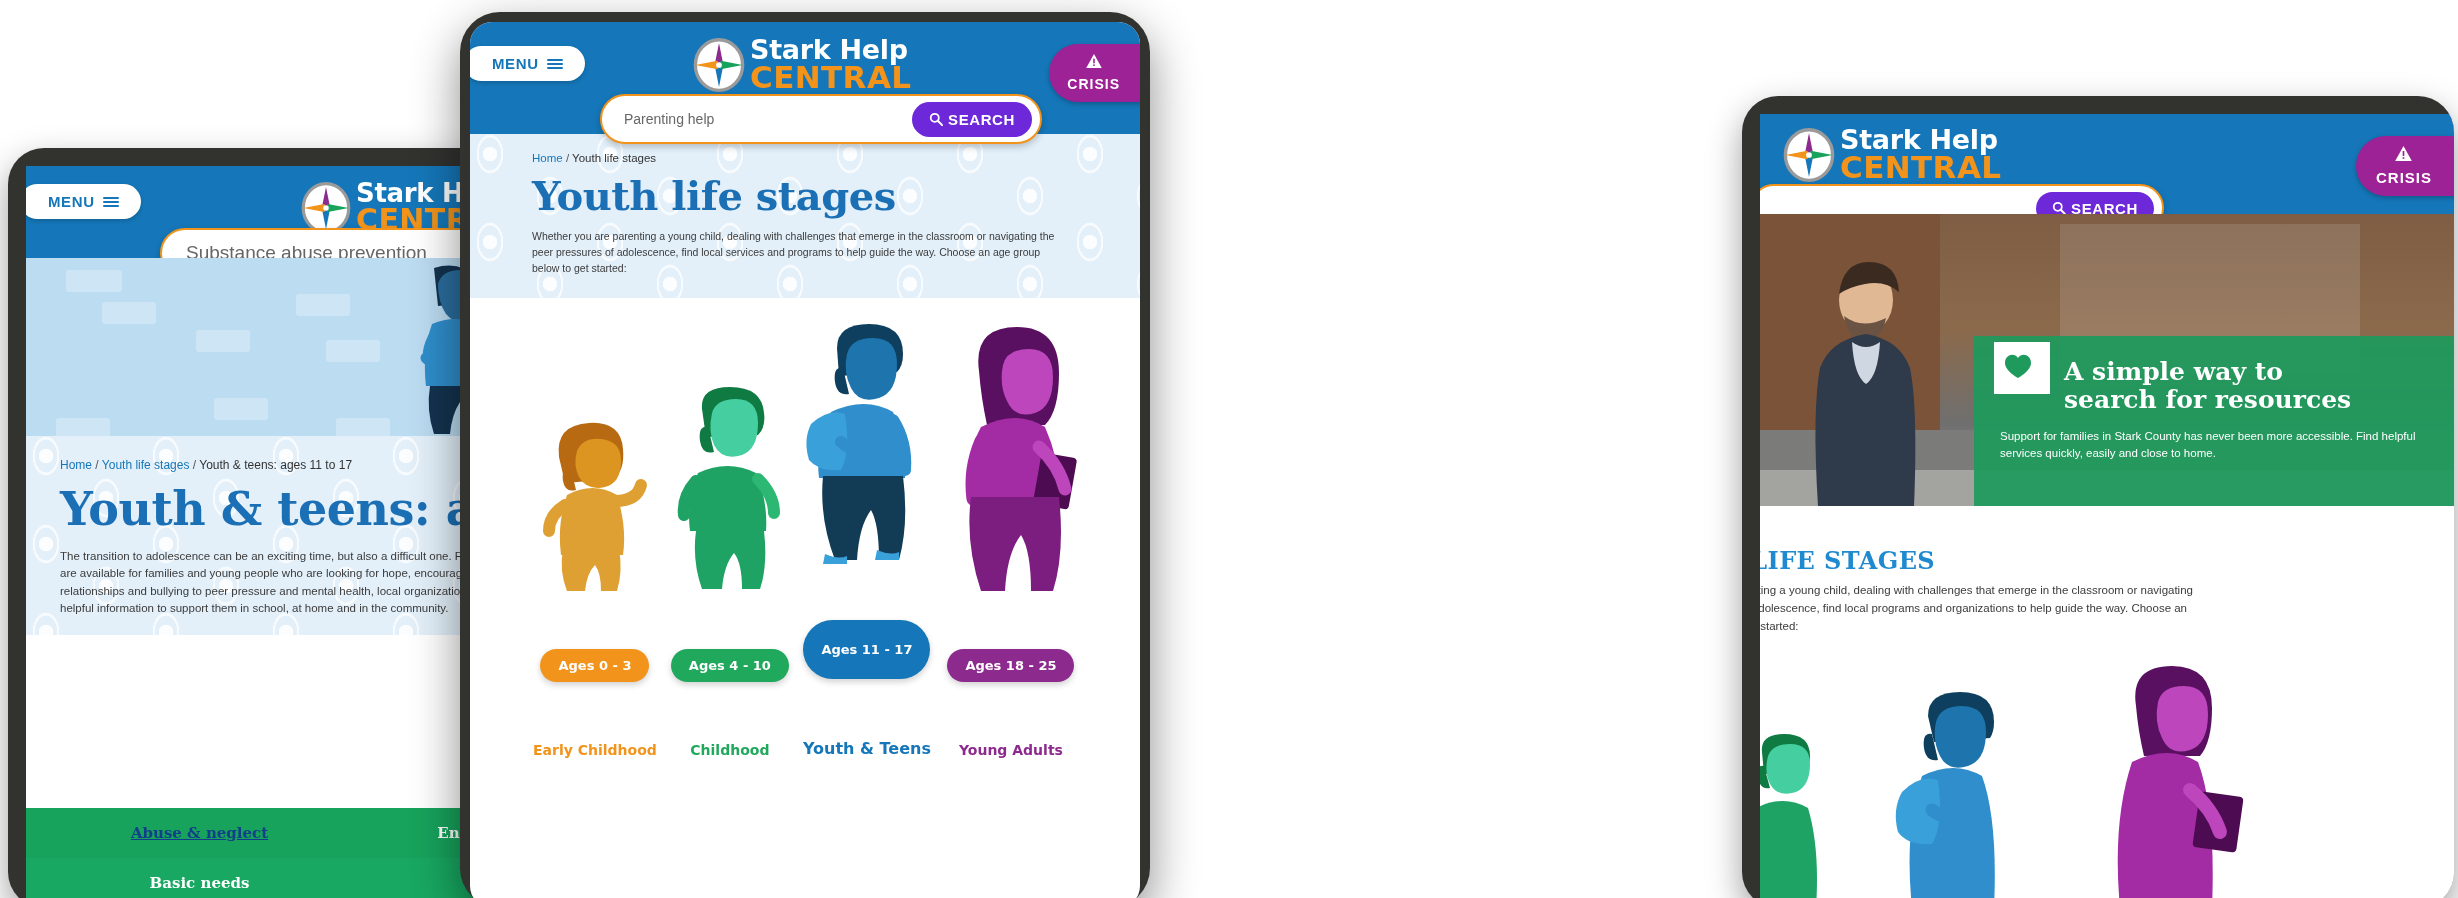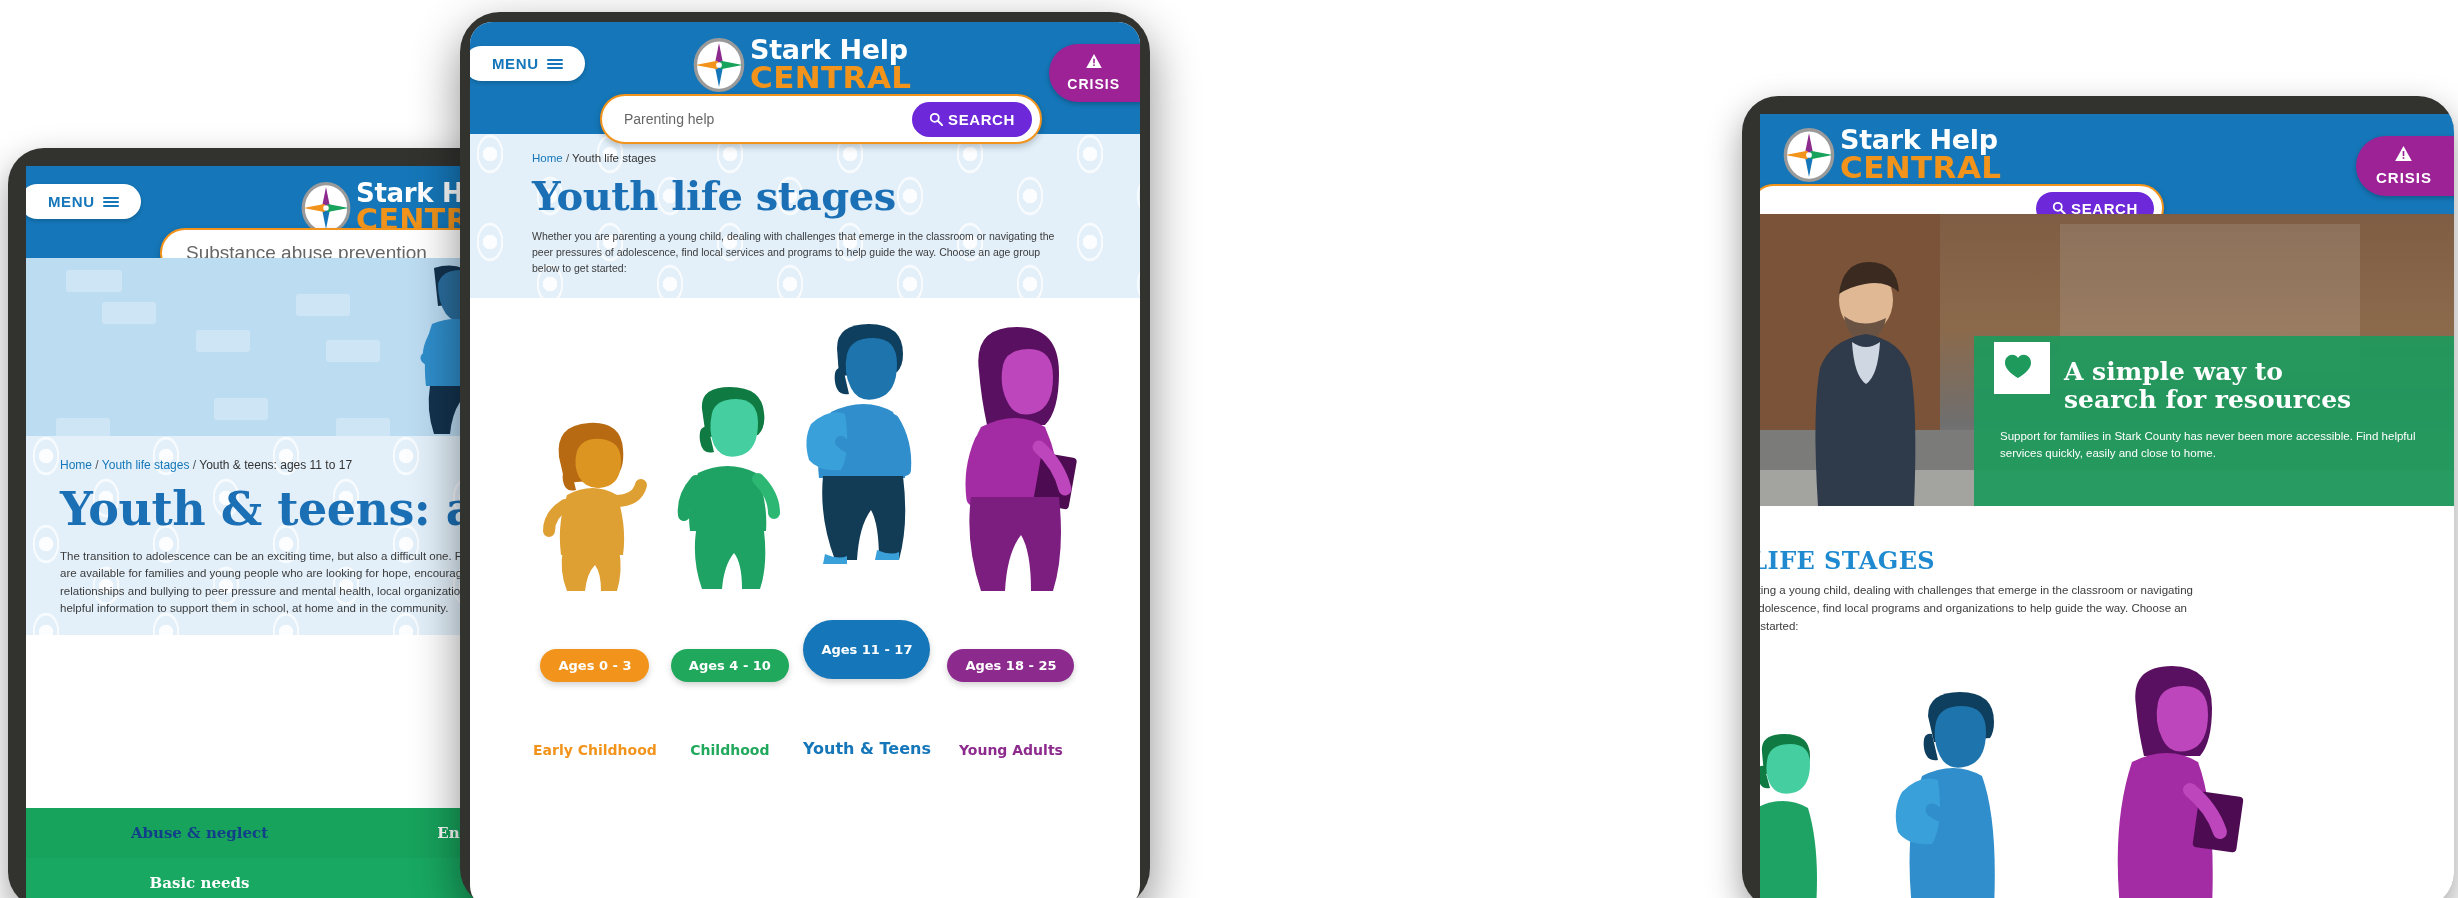--- a/index.html
+++ b/index.html
@@ -72,21 +72,21 @@
   .pill{border-radius:999px;color:#fff;font-weight:700;text-align:center;
         font-family:"DejaVu Sans",sans-serif;box-shadow:0 3px 6px rgba(0,0,0,.18);cursor:pointer;}
   .stage-label{font-weight:700;font-family:"DejaVu Sans",sans-serif;cursor:pointer;}
 
   
   .hero-ill{background:linear-gradient(#bcdcf2,#bcdcf2);position:relative;overflow:hidden;}
   .brick{position:absolute;background:rgba(255,255,255,.28);border-radius:3px;}
   .skyline{position:absolute;background:#9cc6e2;}
   .greenlinks{background:#17a35c;display:grid;grid-template-columns:1fr 1fr;}
   .greenlinks div{color:#fff;text-align:center;font-family:"DejaVu Serif",serif;font-weight:700;cursor:pointer;}
-  .greenlinks div.hov{color:#123f8a;}
+  .greenlinks div.hov{text-decoration:underline;color:#123f8a;}
   .glrow2{background:#18a861;}
 
   
   .photo{position:absolute;overflow:hidden;}
   .greenhero{position:absolute;background:rgba(29,154,92,.92);color:#fff;}
   .greenhero h2{margin:0;font-family:"DejaVu Serif",serif;font-weight:700;line-height:1.12;}
   .greenhero p{margin:0;line-height:1.5;}
   .heart-badge{position:absolute;background:#fff;}
   .eyebrow{color:#1f8ad0;font-family:"DejaVu Serif",serif;font-weight:700;letter-spacing:.4px;}
 </style>

